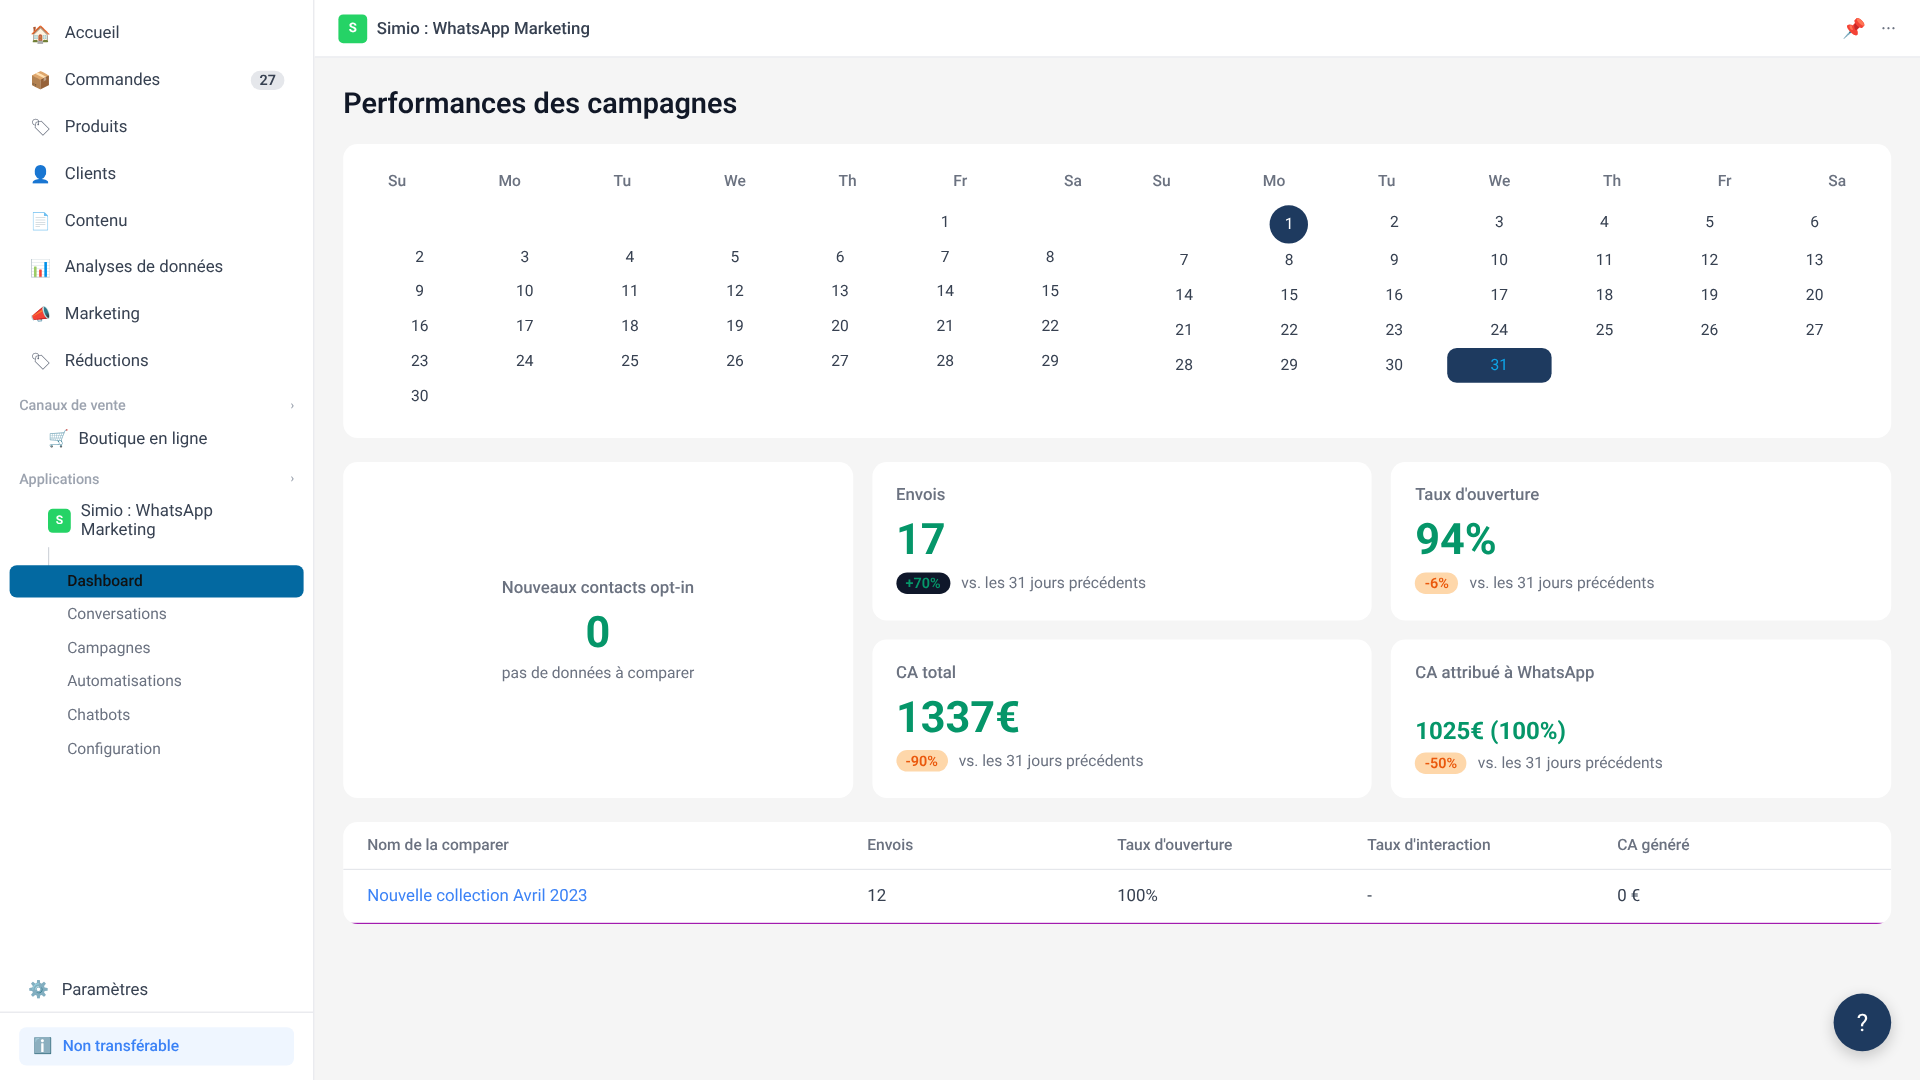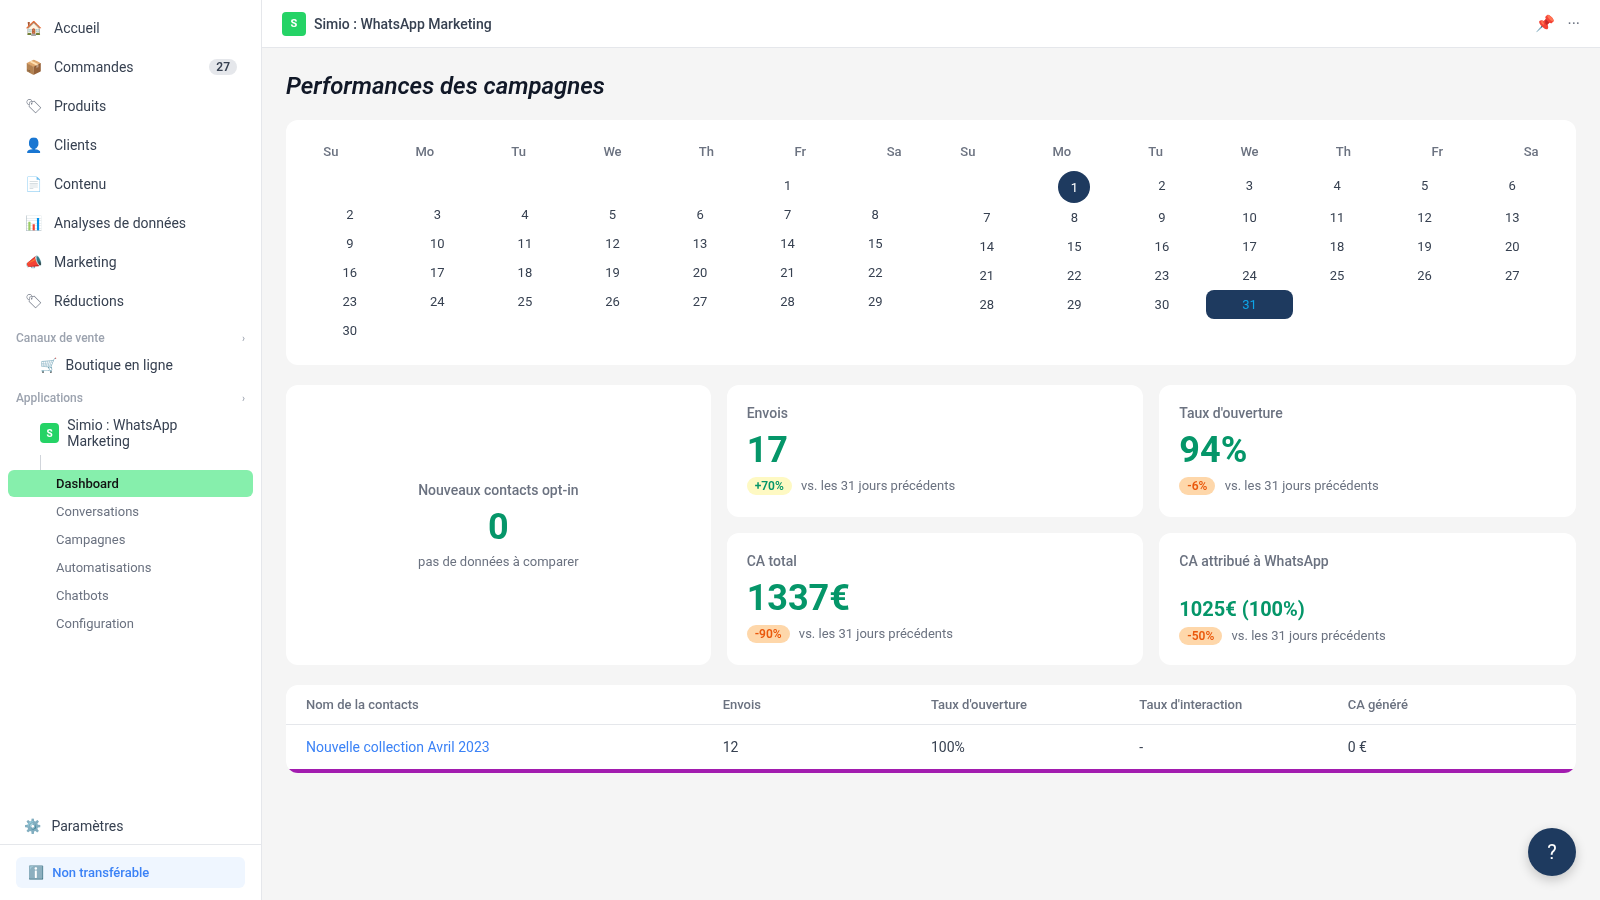--- a/index.html
+++ b/index.html
@@ -22,45 +22,45 @@
     .settings-item { display: flex; align-items: center; gap: 10px; padding: 9px 16px; cursor: pointer; color: #374151; margin: 1px 8px; border-radius: 6px; font-size: 14px; }
 
     
     .main { flex: 1; display: flex; flex-direction: column; overflow: hidden; }
     .topbar { height: 48px; background: #fff; border-bottom: 1px solid #e5e7eb; display: flex; align-items: center; padding: 0 20px; gap: 8px; }
     .topbar-logo { width: 24px; height: 24px; background: #25d366; border-radius: 4px; display: flex; align-items: center; justify-content: center; color: white; font-size: 11px; font-weight: bold; }
     .topbar-title { font-size: 14px; font-weight: 500; color: #374151; }
     .topbar-actions { margin-left: auto; display: flex; align-items: center; gap: 12px; }
     .topbar-icon { color: #6b7280; cursor: pointer; font-size: 16px; }
     .content { flex: 1; overflow-y: auto; padding: 24px; }
-    .page-title { font-size: 24px; font-weight: 600; color: #111827; margin-bottom: 20px; font-style: italic; }
+    .page-title { font-size: 24px; font-weight: 600; color: #111827; margin-bottom: 20px; }
 
     
     .calendar-card { background: #fff; border-radius: 12px; padding: 20px; margin-bottom: 20px; }
     .calendar-grid { display: grid; grid-template-columns: 1fr 1fr; gap: 24px; }
     .cal { }
     .cal-header { display: grid; grid-template-columns: repeat(7, 1fr); text-align: center; margin-bottom: 8px; gap: 44px; }
     .cal-header-cell { font-size: 13px; color: #6b7280; padding: 4px; font-weight: 500; }
     .cal-body { display: grid; grid-template-columns: repeat(7, 1fr); }
     .cal-cell { text-align: center; padding: 7px 4px; font-size: 13px; color: #374151; cursor: pointer; border-radius: 6px; }
     .cal-cell.empty { }
     .stat-card { background: #fff; border-radius: 12px; padding: 20px; }
     .stat-card-large { background: #fff; border-radius: 12px; padding: 28px 24px; display: flex; flex-direction: column; justify-content: center; height: 100%; text-align: center; }
     .stat-label { font-size: 14px; color: #6b7280; margin-bottom: 8px; font-weight: 500; }
     .stat-value { font-size: 36px; font-weight: 700; }
     .stat-value.green { color: #059669; }
     .stat-sub { font-size: 13px; color: #6b7280; margin-top: 6px; }
     .stat-badge { display: inline-flex; align-items: center; padding: 2px 8px; border-radius: 12px; font-size: 12px; font-weight: 600; margin-right: 6px; }
-    .badge-green { background: #fef9c3; color: #059669; }
+    .badge-green { background: #0f172a; color: #059669; }
     .badge-orange { background: #fed7aa; color: #ea580c; }
 
     
     .table-card { background: #fff; border-radius: 12px; overflow: hidden; }
     .table-header { display: grid; grid-template-columns: 2fr 1fr 1fr 1fr 1fr; padding: 12px 20px; border-bottom: 1px solid #e5e7eb; font-size: 13px; color: #6b7280; font-weight: 500; }
-    .table-row { display: grid; grid-template-columns: 2fr 1fr 1fr 1fr 1fr; padding: 14px 20px; border-bottom: 4px solid #a21caf; font-size: 14px; color: #374151; align-items: center; }
+    .table-row { display: grid; grid-template-columns: 2fr 1fr 1fr 1fr 1fr; padding: 14px 20px; border-bottom: 1px solid #a21caf; font-size: 14px; color: #374151; align-items: center; }
     .table-row a { color: #3b82f6; text-decoration: none; }
 
     
     .help-btn { position: fixed; bottom: 24px; right: 24px; width: 48px; height: 48px; background: #1e3a5f; border-radius: 50%; display: flex; align-items: center; justify-content: center; color: white; font-size: 20px; cursor: pointer; box-shadow: 0 4px 12px rgba(0,0,0,0.2); }
 
     .stats-container { display: grid; grid-template-columns: 1fr 2fr; gap: 16px; margin-bottom: 20px; }
     .right-stats { display: grid; grid-template-columns: 1fr 1fr; grid-template-rows: 1fr 1fr; gap: 16px; }
   </style>
 </head>
 <body>
@@ -113,21 +113,21 @@
 
     <div class="section-label">
       <span>Applications</span>
       <span class="chevron">›</span>
     </div>
     <div class="sub-nav-item">
       <span class="simio-logo">S</span>
       <span>Simio : WhatsApp Marketing</span>
     </div>
     <div class="sidebar-connector"></div>
-    <div class="sub-nav-child-item active" style="background:#86efac; border-radius:6px; font-weight:500; color:#111;">
+    <div class="sub-nav-child-item active" style="background:#0369a1; border-radius:6px; font-weight:500; color:#111;">
       <span>Dashboard</span>
     </div>
     <div class="sub-nav-child-item">
       <span>Conversations</span>
     </div>
     <div class="sub-nav-child-item">
       <span>Campagnes</span>
     </div>
     <div class="sub-nav-child-item">
       <span>Automatisations</span>
@@ -324,21 +324,21 @@
           <div class="stat-sub">
             <span class="stat-badge badge-orange">-50%</span>
             <span>vs. les 31 jours précédents</span>
           </div>
         </div>
       </div>
     </div>
 
     <div class="table-card">
       <div class="table-header">
-        <div>Nom de la contacts</div>
+        <div>Nom de la comparer</div>
         <div>Envois</div>
         <div>Taux d'ouverture</div>
         <div>Taux d'interaction</div>
         <div>CA généré</div>
       </div>
       <div class="table-row">
         <div><a href="#">Nouvelle collection Avril 2023</a></div>
         <div>12</div>
         <div>100%</div>
         <div>-</div>

